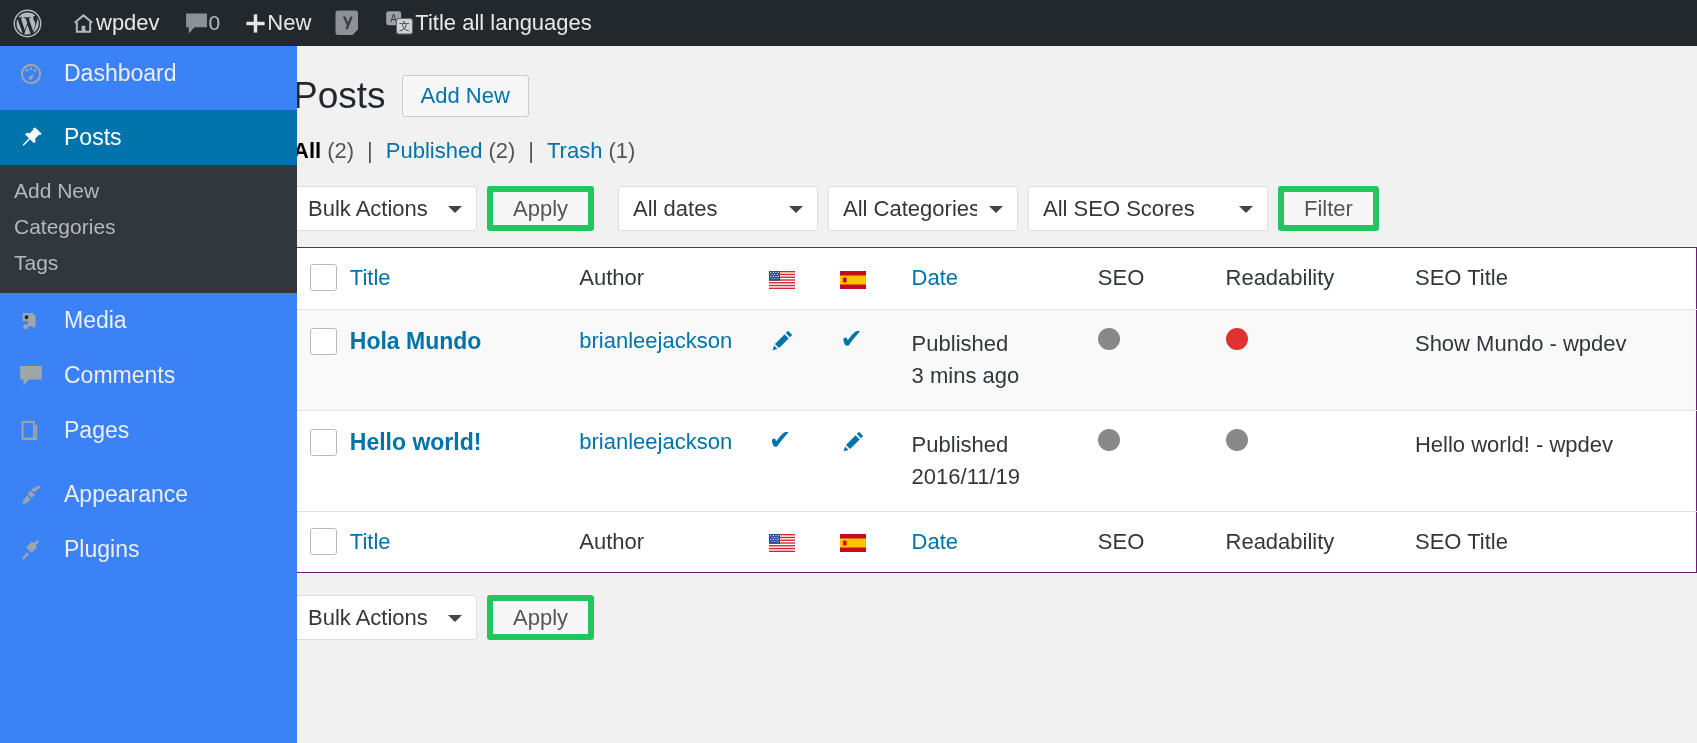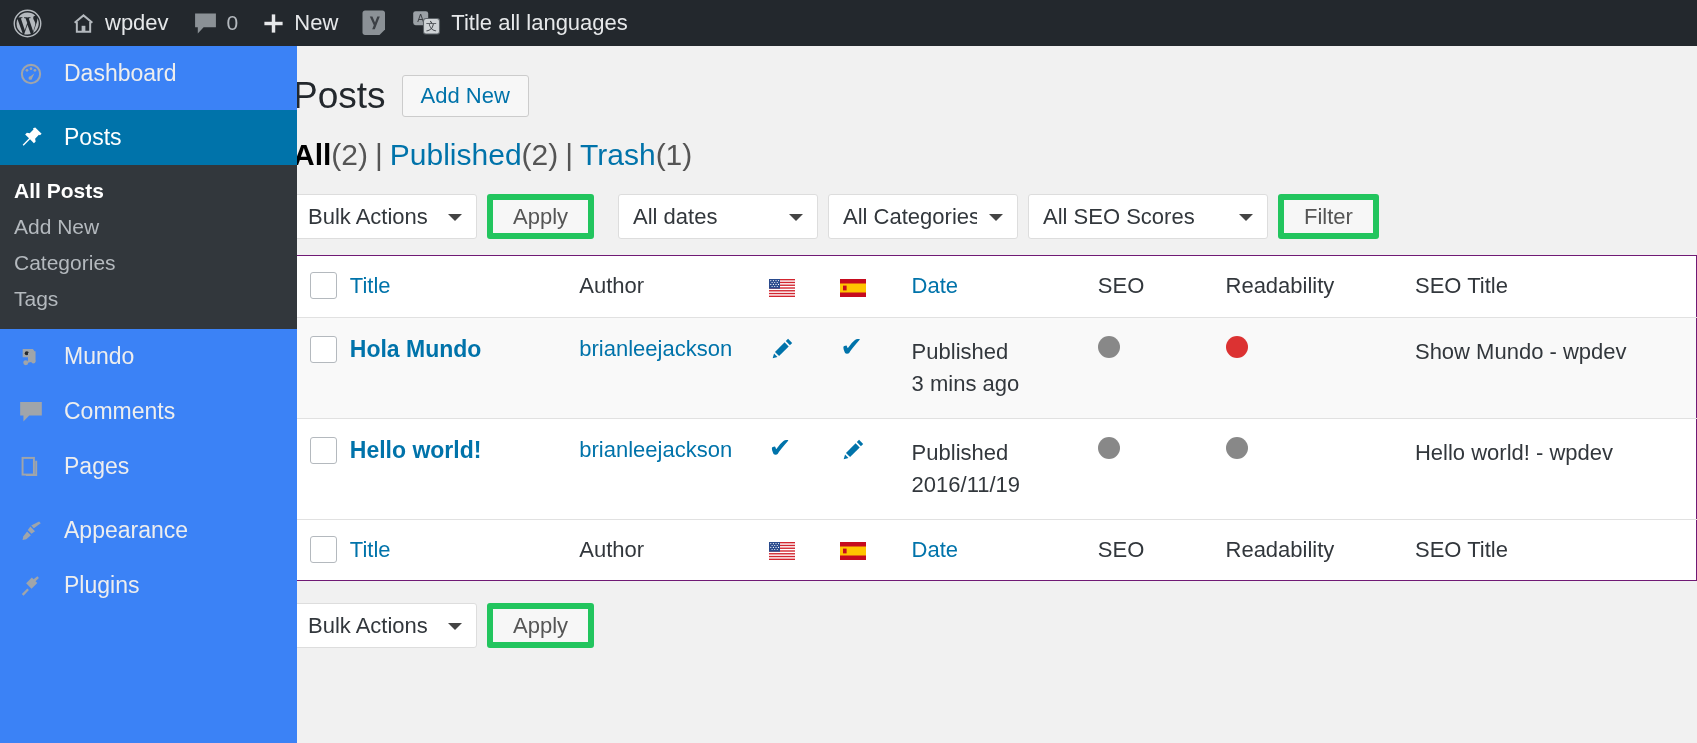--- a/index.html
+++ b/index.html
@@ -17,21 +17,20 @@
     position: absolute; top: 0; left: 0;
     width: 1697px; height: 46px;
     background: #23282d;
     display: flex; align-items: center;
     color: #b4b9be;
     z-index: 50;
   }
   .ab-item {
     display: flex; align-items: center;
     height: 46px; padding: 0 12px;
-    gap: 9px;
     color: #b4b9be;
     font-size: 22px;
     white-space: nowrap;
     cursor: pointer;
   }
   .ab-logo { padding: 0 16px 0 12px; }
   .ab-count {
     color: #b4b9be; font-size: 21px;
   }
   .ab-label { font-size: 22px; color: #e6e8ea; }
@@ -116,23 +115,23 @@
     background: #f7f7f7;
     color: #0073aa;
     font-size: 22px;
     padding: 7px 18px;
     border-radius: 3px;
     cursor: pointer;
     font-family: "Liberation Sans", sans-serif;
   }
   .subsubsub {
     padding: 20px 0 0 38px;
-    font-size: 30px;
+    font-size: 22px;
     color: #555;
-    display: flex; align-items: baseline; 
+    display: flex; align-items: baseline; gap: 6px;
   }
   .subsubsub a { color: #0073aa; text-decoration: none; cursor: pointer; }
   .subsubsub a.current { color: #000; font-weight: bold; }
   .ss-count { color: #555; }
   .ss-sep { color: #555; padding: 0 7px; }
 
   .tablenav {
     display: flex; align-items: center;
     gap: 10px;
     padding: 22px 0 0 38px;
@@ -316,37 +315,36 @@
   <div class="menu-top current">
     <span class="mt-ico">
       <svg width="26" height="26" viewBox="0 0 24 24" fill="#ffffff">
         <path d="M15.9 2.2 21.8 8l-1.5 1.5-1-.4-3.5 3.5.5 2.6-1.6 1.6-3.6-3.6-5.9 5.9-.9-.9 5.9-5.9-3.6-3.6 1.6-1.6 2.6.5 3.5-3.5-.4-1z"></path>
       </svg>
     </span>
     <span>Posts</span>
   </div>
 
   <div class="submenu">
-    <div class="sub-item current">All Posts</div>
     <div class="sub-item">Add New</div>
     <div class="sub-item">Categories</div>
     <div class="sub-item">Tags</div>
   </div>
 
   <div class="menu-top">
     <span class="mt-ico">
       <svg width="26" height="26" viewBox="0 0 24 24" fill="#a0a5aa">
         <path d="M4.3 4.5h9.4l1.6 2.1v5.7H4.3z"></path>
         <circle cx="8.1" cy="8.5" r="1.9" fill="#23282d"></circle>
         <circle cx="7.2" cy="17.4" r="2.3"></circle>
           <circle cx="14.2" cy="16" r="2"></circle>
         <path d="M9.2 17.4V8.2l7-1.6v9"></path>
       </svg>
     </span>
-    <span>Mundo</span>
+    <span>Media</span>
   </div>
 
   <div class="menu-top">
     <span class="mt-ico">
       <svg width="26" height="25" viewBox="0 0 24 22" fill="#a0a5aa">
         <path d="M2 2.2h20v12.5H10.4L5 20.2v-5.5H2z"></path>
       </svg>
     </span>
     <span>Comments</span>
   </div>

